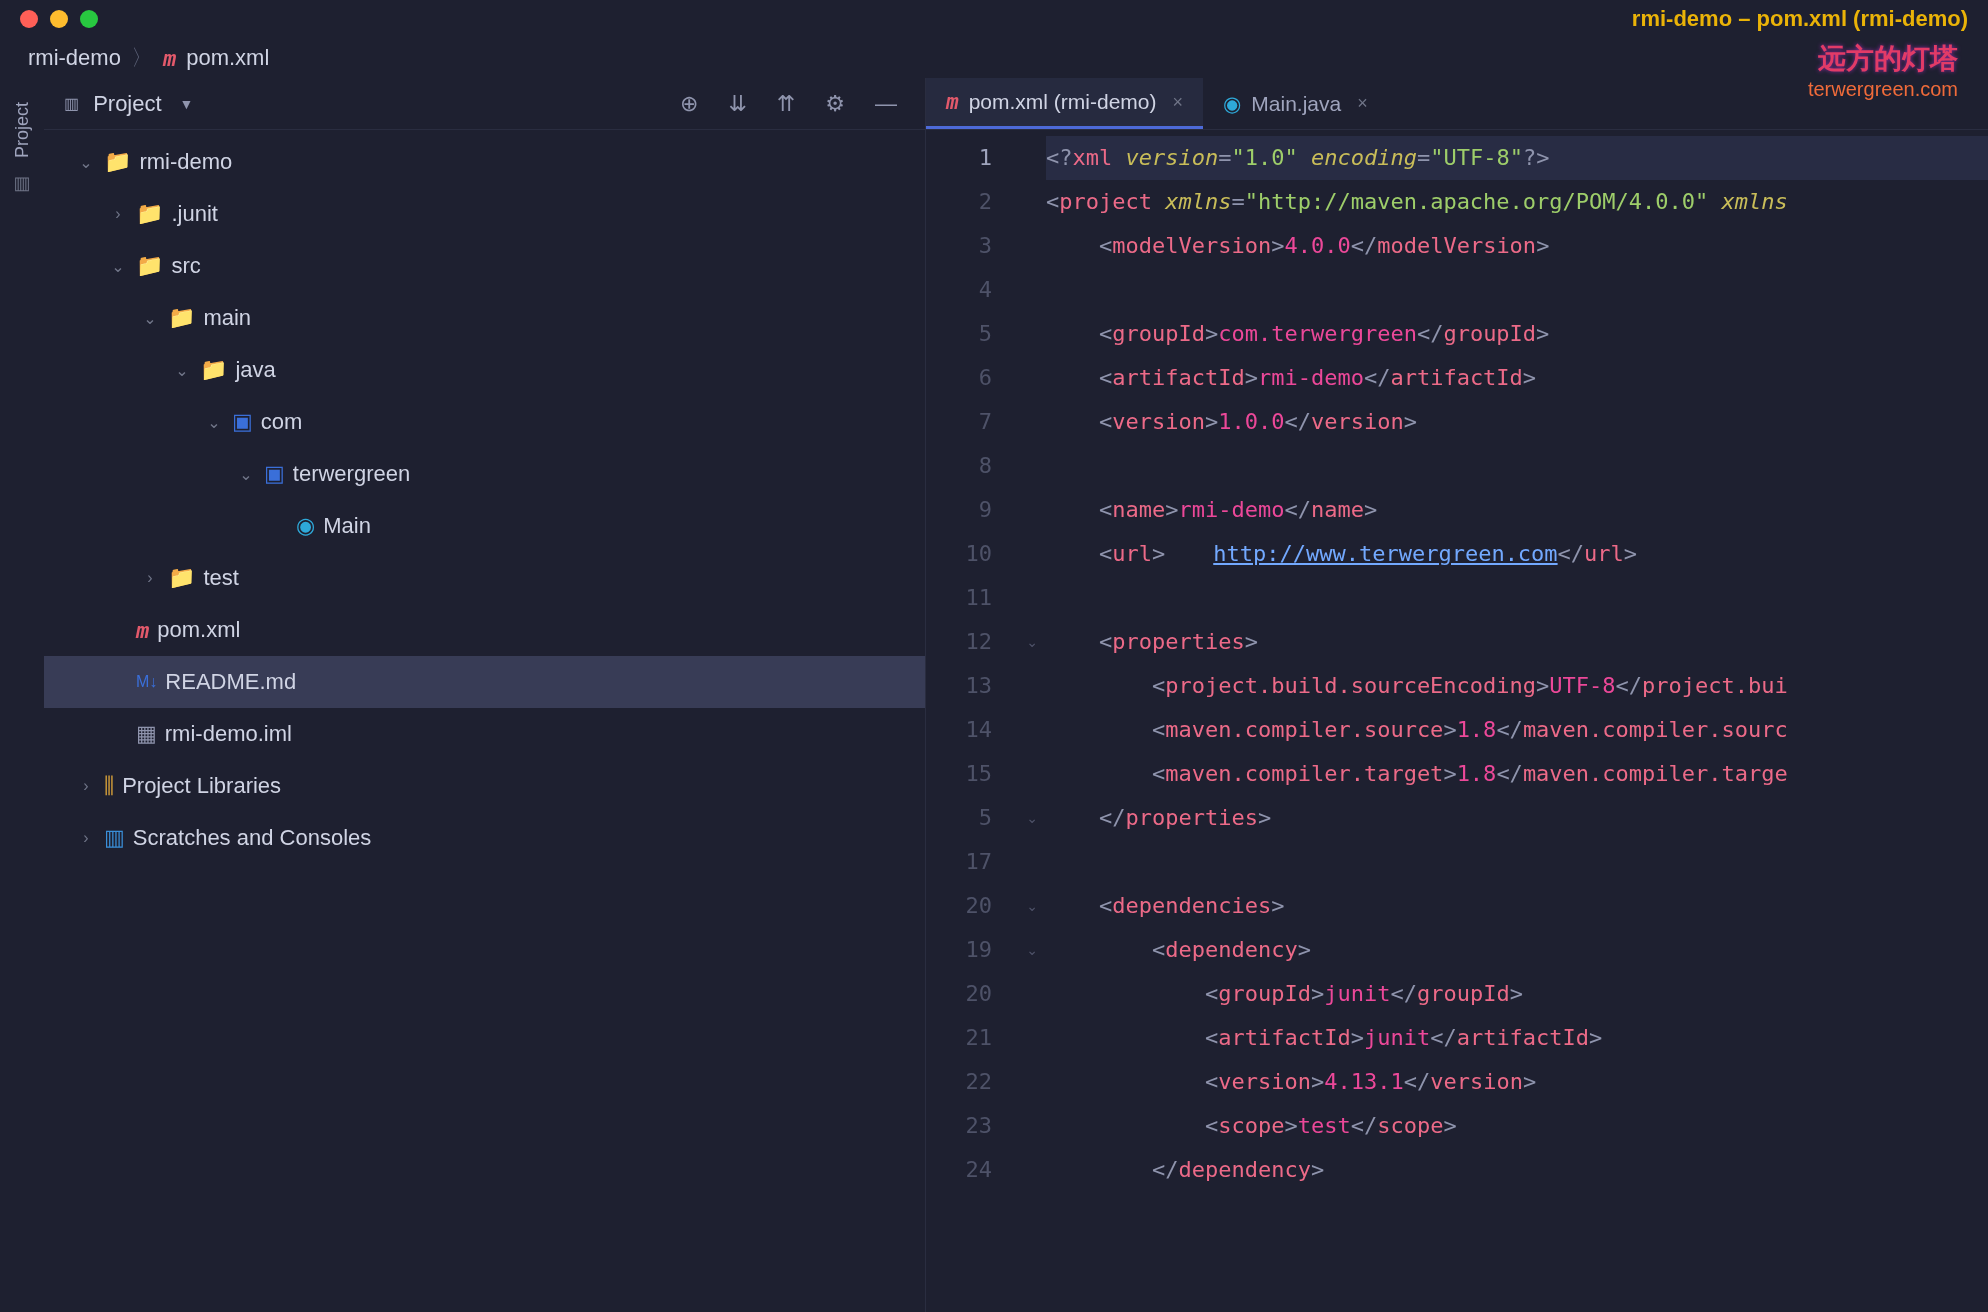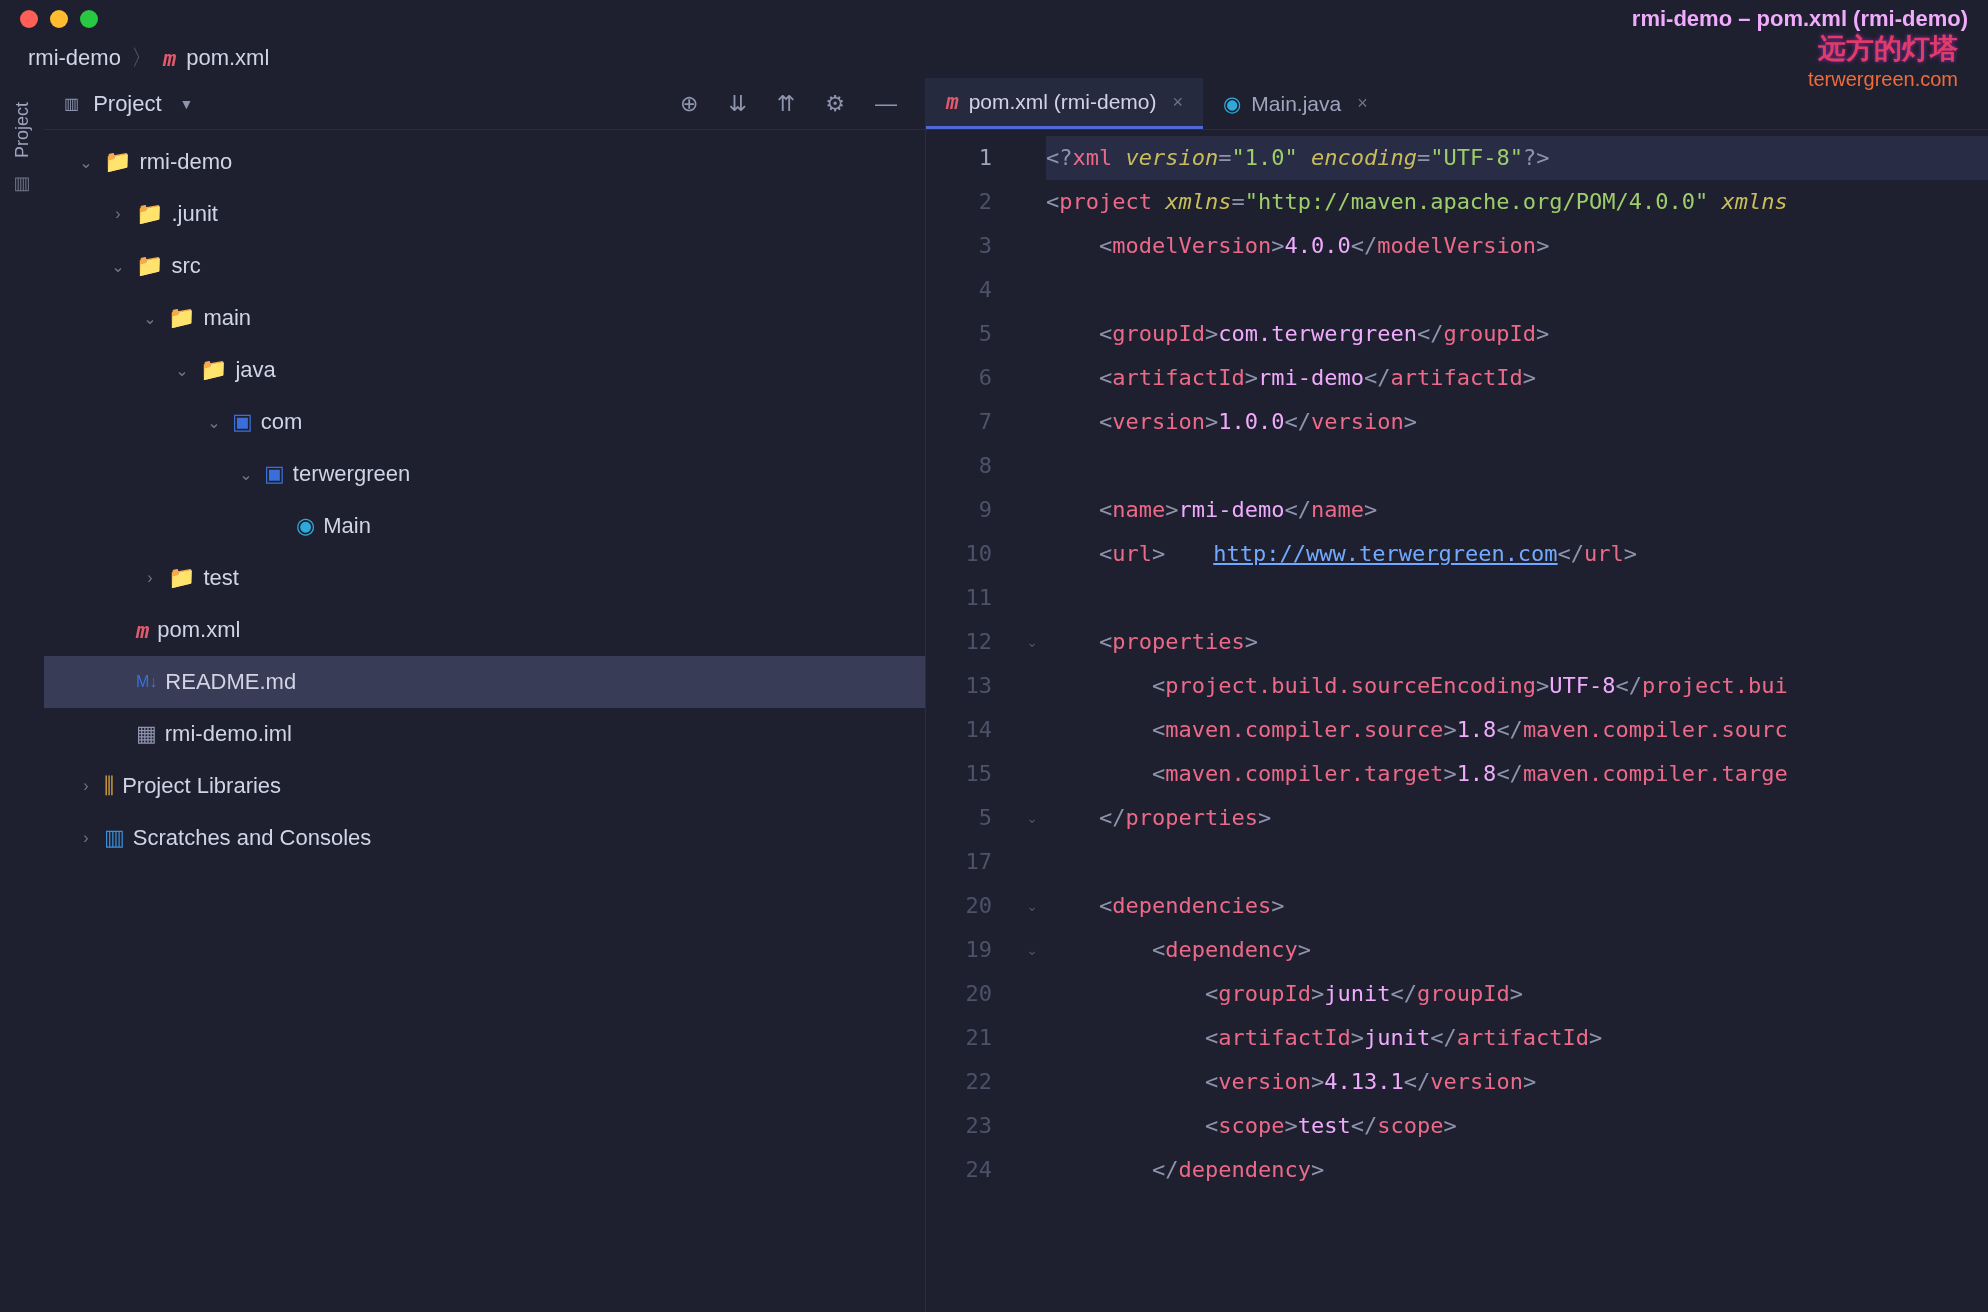--- a/index.html
+++ b/index.html
@@ -14,24 +14,24 @@
 .titlebar {
   height:38px;
   display:flex; align-items:center;
   padding:0 20px;
   background:#1e2030;
 }
 .traffic { display:flex; gap:12px; }
 .dot { width:18px; height:18px; border-radius:50%; }
 .dot.red{background:#ff5f57;} .dot.yellow{background:#febc2e;} .dot.green{background:#28c840;}
 .title-text{
-  margin-left:auto; color:#f0abfc; font-size:22px; font-weight:600;
+  margin-left:auto; color:#eab308; font-size:22px; font-weight:600;
 }
 .watermark{
-  position:absolute; top:30px; right:30px; text-align:right;
+  position:absolute; top:40px; right:30px; text-align:right;
 }
 .watermark .cn{color:#e23b67;font-size:28px;font-weight:bold;text-shadow:0 0 4px #8b2b9e;}
 .watermark .en{color:#f06b3a;font-size:20px;}
 
 .breadcrumb{
   height:40px; display:flex; align-items:center; gap:10px;
   padding:0 28px; font-size:22px; color:#d0d4e4;
 }
 .breadcrumb .sep{color:#5a5f75;}
 .breadcrumb .m-icon{color:#e2596b;font-weight:bold;font-style:italic;font-family:monospace;}
@@ -119,21 +119,21 @@
   line-height:44px; padding:6px 0 0 4px;
   white-space:pre; overflow:hidden;
 }
 .code .line{height:44px;}
 .hl-line{background:#282c44;}
 
 .p{color:#8f94ad;}   
 .tg{color:#ec6a88;}  
 .atI{color:#c9bd59;font-style:italic;}
 .st{color:#9ece6a;}  
-.tx{color:#f0abfc;}  
+.tx{color:#ec4899;}  
 .lk{color:#73a9ff;text-decoration:underline;margin-left:48px;} 
 </style>
 </head>
 <body>
 
 <div class="titlebar">
   <div class="traffic">
     <div class="dot red"></div>
     <div class="dot yellow"></div>
     <div class="dot green"></div>

